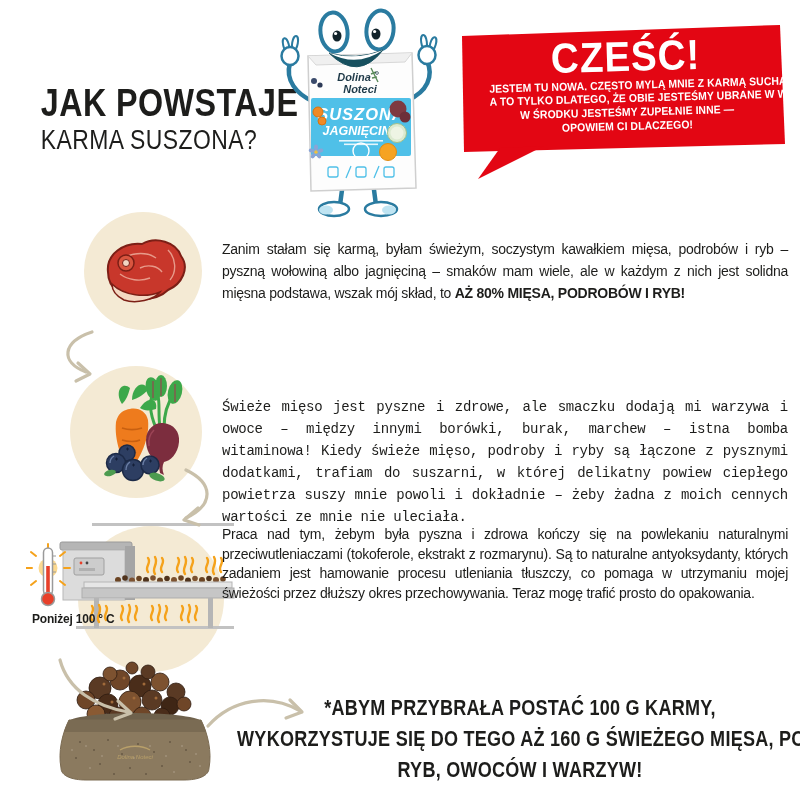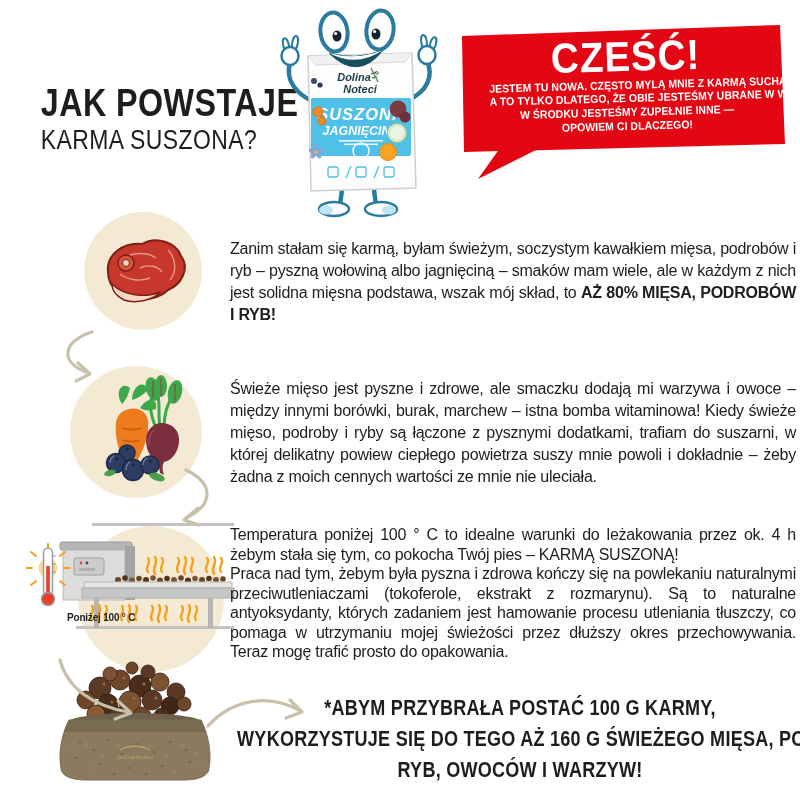--- a/index.html
+++ b/index.html
@@ -15,27 +15,27 @@
   .bubble svg{position:absolute;inset:0;}
   .bubble-text{position:absolute;left:28px;top:16px;width:298px;text-align:center;color:#fff;
                transform:rotate(-1.6deg) scaleX(0.92);transform-origin:center top;}
   .bubble-greeting{font-size:42px;font-weight:800;line-height:1.02;letter-spacing:1px;}
   .bubble-line{font-size:11.3px;font-weight:700;line-height:13.6px;letter-spacing:.1px;white-space:nowrap;}
   
   .step-circle{position:absolute;border-radius:50%;background:#f4ead4;}
   .step-circle svg{position:absolute;inset:0;}
   
   .step-text{position:absolute;left:222px;width:566px;text-align:justify;
-             font-size:16px;line-height:22px;letter-spacing:-.25px;margin-left:8px;}
+             font-size:14px;line-height:22px;letter-spacing:-.25px;}
   .step-text p{margin:0;}
   .step-text b{font-weight:800;}
   .tight{line-height:19.5px;}
   
-  .temp-label{position:absolute;left:32px;top:612px;width:130px;font-size:10px;font-weight:800;
-              letter-spacing:-.2px;margin-left:35px;}
+  .temp-label{position:absolute;left:32px;top:612px;width:130px;font-size:12px;font-weight:800;
+              letter-spacing:-.2px;}
   
   .footer{position:absolute;left:175px;top:692px;width:690px;text-align:center;font-weight:800;
           transform:scaleX(0.82);transform-origin:center top;}
   .footer .fl{font-size:22px;line-height:31px;letter-spacing:.3px;white-space:nowrap;}
   .abs{position:absolute;font-style:italic;}
   .overlay{position:absolute;inset:0;pointer-events:none;}
 </style>
 </head>
 <body>
 
@@ -185,21 +185,21 @@
         <circle cx="46" cy="97" r="9.5" fill="#2d3e62" stroke="#1c2a47" stroke-width="1.5"></circle>
         <circle cx="63" cy="104" r="10.5" fill="#2d3e62" stroke="#1c2a47" stroke-width="1.5"></circle>
         <circle cx="80" cy="99" r="9" fill="#2d3e62" stroke="#1c2a47" stroke-width="1.5"></circle>
         <path d="M44,90 C41,92 40,95 40,97 M60,96 C57,98 56,101 56,104 M77,92 C74,94 73,96 73,99" stroke="#6b7fa6" stroke-width="1.4" fill="none"></path>
         <path d="M56,83 l3,0 m-1.5,-1.5 l0,3 M45,93 l3,0 m-1.5,-1.5 l0,3 M62,99 l3,0 m-1.5,-1.5 l0,3 M79,95 l3,0 m-1.5,-1.5 l0,3" stroke="#141f38" stroke-width="1"></path>
         <ellipse cx="87" cy="111" rx="8" ry="3.8" fill="#4c9b4f" transform="rotate(18 87 111)"></ellipse>
         <ellipse cx="40" cy="107" rx="6" ry="3" fill="#4c9b4f" transform="rotate(-14 40 107)"></ellipse>
       </g>
     </svg>
   </div>
-  <div class="step-text" style="top:378px;">
+  <div class="step-text" style="top:396px;font-family:Liberation Mono, monospace;">
     <p>Świeże mięso jest pyszne i zdrowe, ale smaczku dodają mi warzywa i owoce – między innymi borówki, burak, marchew – istna bomba witaminowa! Kiedy świeże mięso, podroby i ryby są łączone z pysznymi dodatkami, trafiam do suszarni, w której delikatny powiew ciepłego powietrza suszy mnie powoli i dokładnie – żeby żadna z moich cennych wartości ze mnie nie uleciała.</p>
   </div>
 
   <div class="step-circle" style="left:78px;top:526px;width:146px;height:146px;"></div>
   <div class="abs" style="left:26px;top:518px;width:212px;height:124px;">
     <svg viewBox="0 0 212 124" width="212" height="124">
       <defs>
         <g id="hw">
           <path d="M0,16 C-4,11 4,7 0,2" stroke="#f5a21b" stroke-width="2.4" fill="none" stroke-linecap="round"></path>
           <path d="M7,18 C3,12 11,8 7,1" stroke="#f5a21b" stroke-width="2.4" fill="none" stroke-linecap="round"></path>
@@ -260,21 +260,20 @@
         <circle cx="22" cy="50" r="9.5" fill="#fcd98f"></circle>
         <rect x="17.5" y="30" width="9" height="47" rx="4.5" fill="#ffffff" stroke="#9a9a9a" stroke-width="1.5"></rect>
         <rect x="20.2" y="48" width="3.6" height="27" fill="#e8402a"></rect>
         <circle cx="22" cy="81" r="6.5" fill="#e8402a" stroke="#9a9a9a" stroke-width="1.5"></circle>
         <path d="M27,38 L30,38 M27,46 L30,46 M27,54 L30,54" stroke="#9a9a9a" stroke-width="1"></path>
       </g>
     </svg>
   </div>
   <div class="temp-label">Poniżej 100 ° C</div>
   <div class="step-text tight" style="top:525px;">
-    <p>Temperatura poniżej 100 ° C to idealne warunki do leżakowania przez ok. 4 h żebym stała się tym, co pokocha Twój pies – KARMĄ SUSZONĄ!</p>
     <p>Praca nad tym, żebym była pyszna i zdrowa kończy się na powlekaniu naturalnymi przeciwutleniaczami (tokoferole, ekstrakt z rozmarynu). Są to naturalne antyoksydanty, których zadaniem jest hamowanie procesu utleniania tłuszczy, co pomaga w utrzymaniu mojej świeżości przez dłuższy okres przechowywania. Teraz mogę trafić prosto do opakowania.</p>
   </div>
 
   <div class="abs" style="left:50px;top:658px;width:170px;height:132px;">
     <svg viewBox="0 0 170 132" width="170" height="132">
 
       <g stroke="#2e1c10" stroke-width="0.8">
         <circle cx="50" cy="30" r="11" fill="#5a3a24"></circle>
           <circle cx="70" cy="22" r="10" fill="#6f4628"></circle>
         <circle cx="90" cy="28" r="11" fill="#4a2d1a"></circle>

